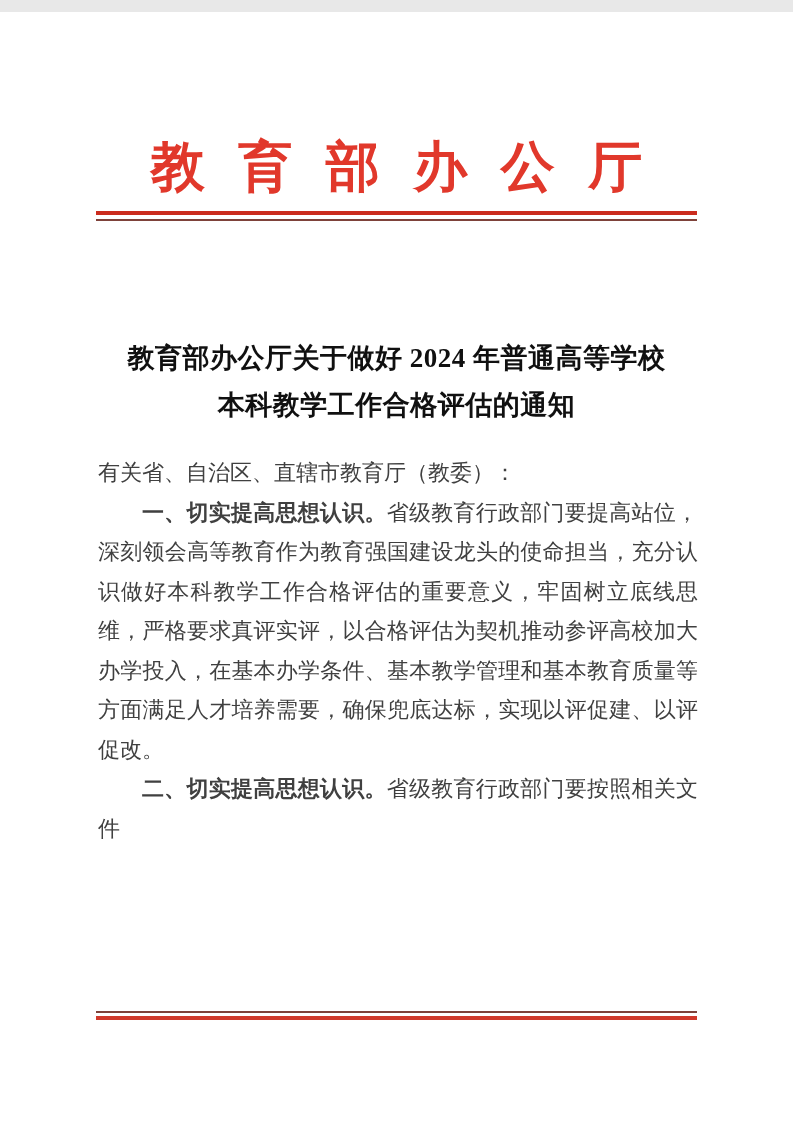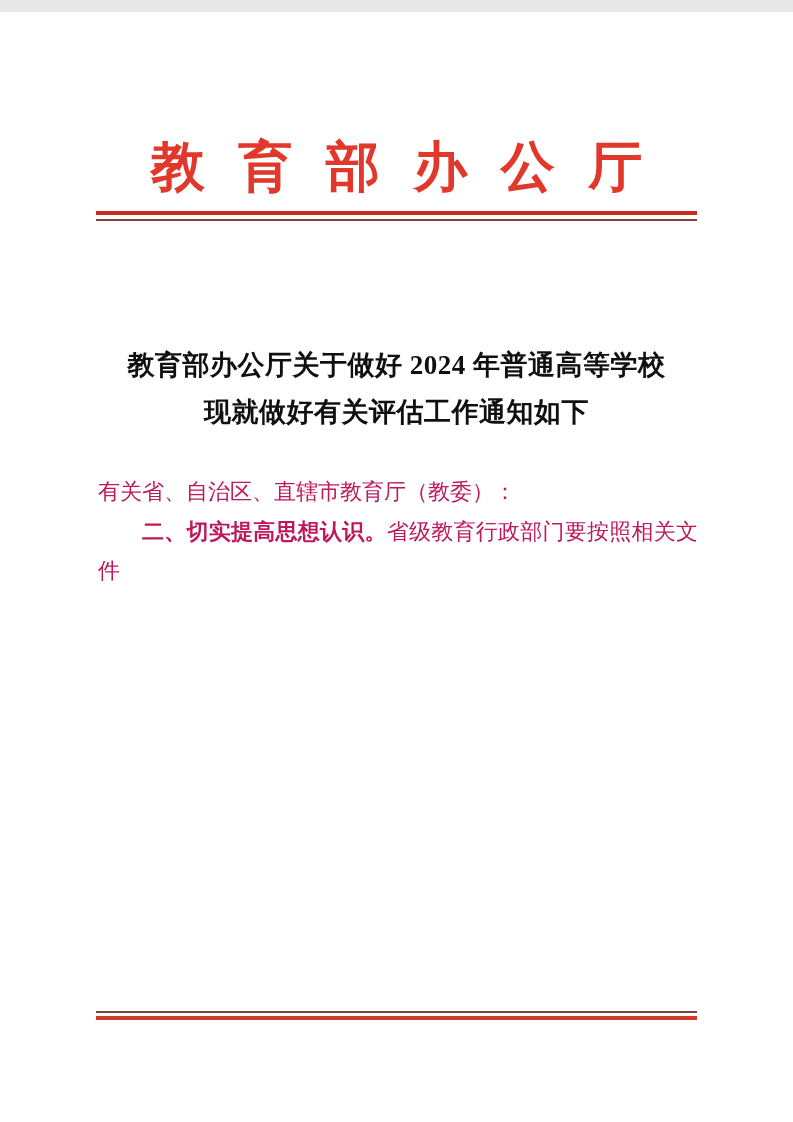--- a/index.html
+++ b/index.html
@@ -44,42 +44,42 @@
     right: 93px;
     font-size: 21px;
     letter-spacing: 2px;
     color: #1e1e1e;
     white-space: nowrap;
   }
 
   
   .doc-title {
     position: absolute;
-    top: 330px;
+    top: 323px;
     left: 0;
     right: 0;
     text-align: center;
     font-size: 27px;
     font-weight: 700;
     line-height: 47px;
     letter-spacing: 0.5px;
     color: #101010;
   }
 
   
   .body-text {
     position: absolute;
-    top: 460px;
+    top: 441px;
     left: 98px;
     width: 600px;
     font-size: 22px;
     line-height: 39.5px;
     text-align: justify;
     text-justify: inter-ideograph;
-    color: #be185d;
+    color: #404040;
   }
   .body-text p { margin: 0; padding: 0; }
   .para { text-indent: 2em; }
   .salutation { text-indent: 0; }
   .lead {
     font-weight: 700;
     font-family: "Liberation Sans", "DejaVu Sans", sans-serif;
   }
 </style>
 </head>
@@ -88,27 +88,28 @@
 <div class="page">
 
   <div class="letterhead">教育部办公厅</div>
 
   <div class="rule rule-header-red"></div>
   <div class="rule rule-header-dark"></div>
 
 
   <div class="doc-title">
     <div>教育部办公厅关于做好 2024 年普通高等学校</div>
-    <div>现就做好有关评估工作通知如下</div>
+    <div>本科教学工作合格评估的通知</div>
   </div>
 
   <div class="body-text">
     <p class="salutation">有关省、自治区、直辖市教育厅（教委）：</p>
 
 
+    <p class="para"><span class="lead">一、切实提高思想认识。</span><span>省级教育行政部门要提高站位，深刻领会高等教育作为教育强国建设龙头的使命担当，充分认识做好本科教学工作合格评估的重要意义，牢固树立底线思维，严格要求真评实评，以合格评估为契机推动参评高校加大办学投入，在基本办学条件、基本教学管理和基本教育质量等方面满足人才培养需要，确保兜底达标，实现以评促建、以评促改。</span></p>
 
     <p class="para"><span class="lead">二、切实提高思想认识。</span><span>省级教育行政部门要按照相关文件</span></p>
   </div>
 
   <div class="rule rule-footer-dark"></div>
   <div class="rule rule-footer-red"></div>
 
 </div>
 
 </body></html>

